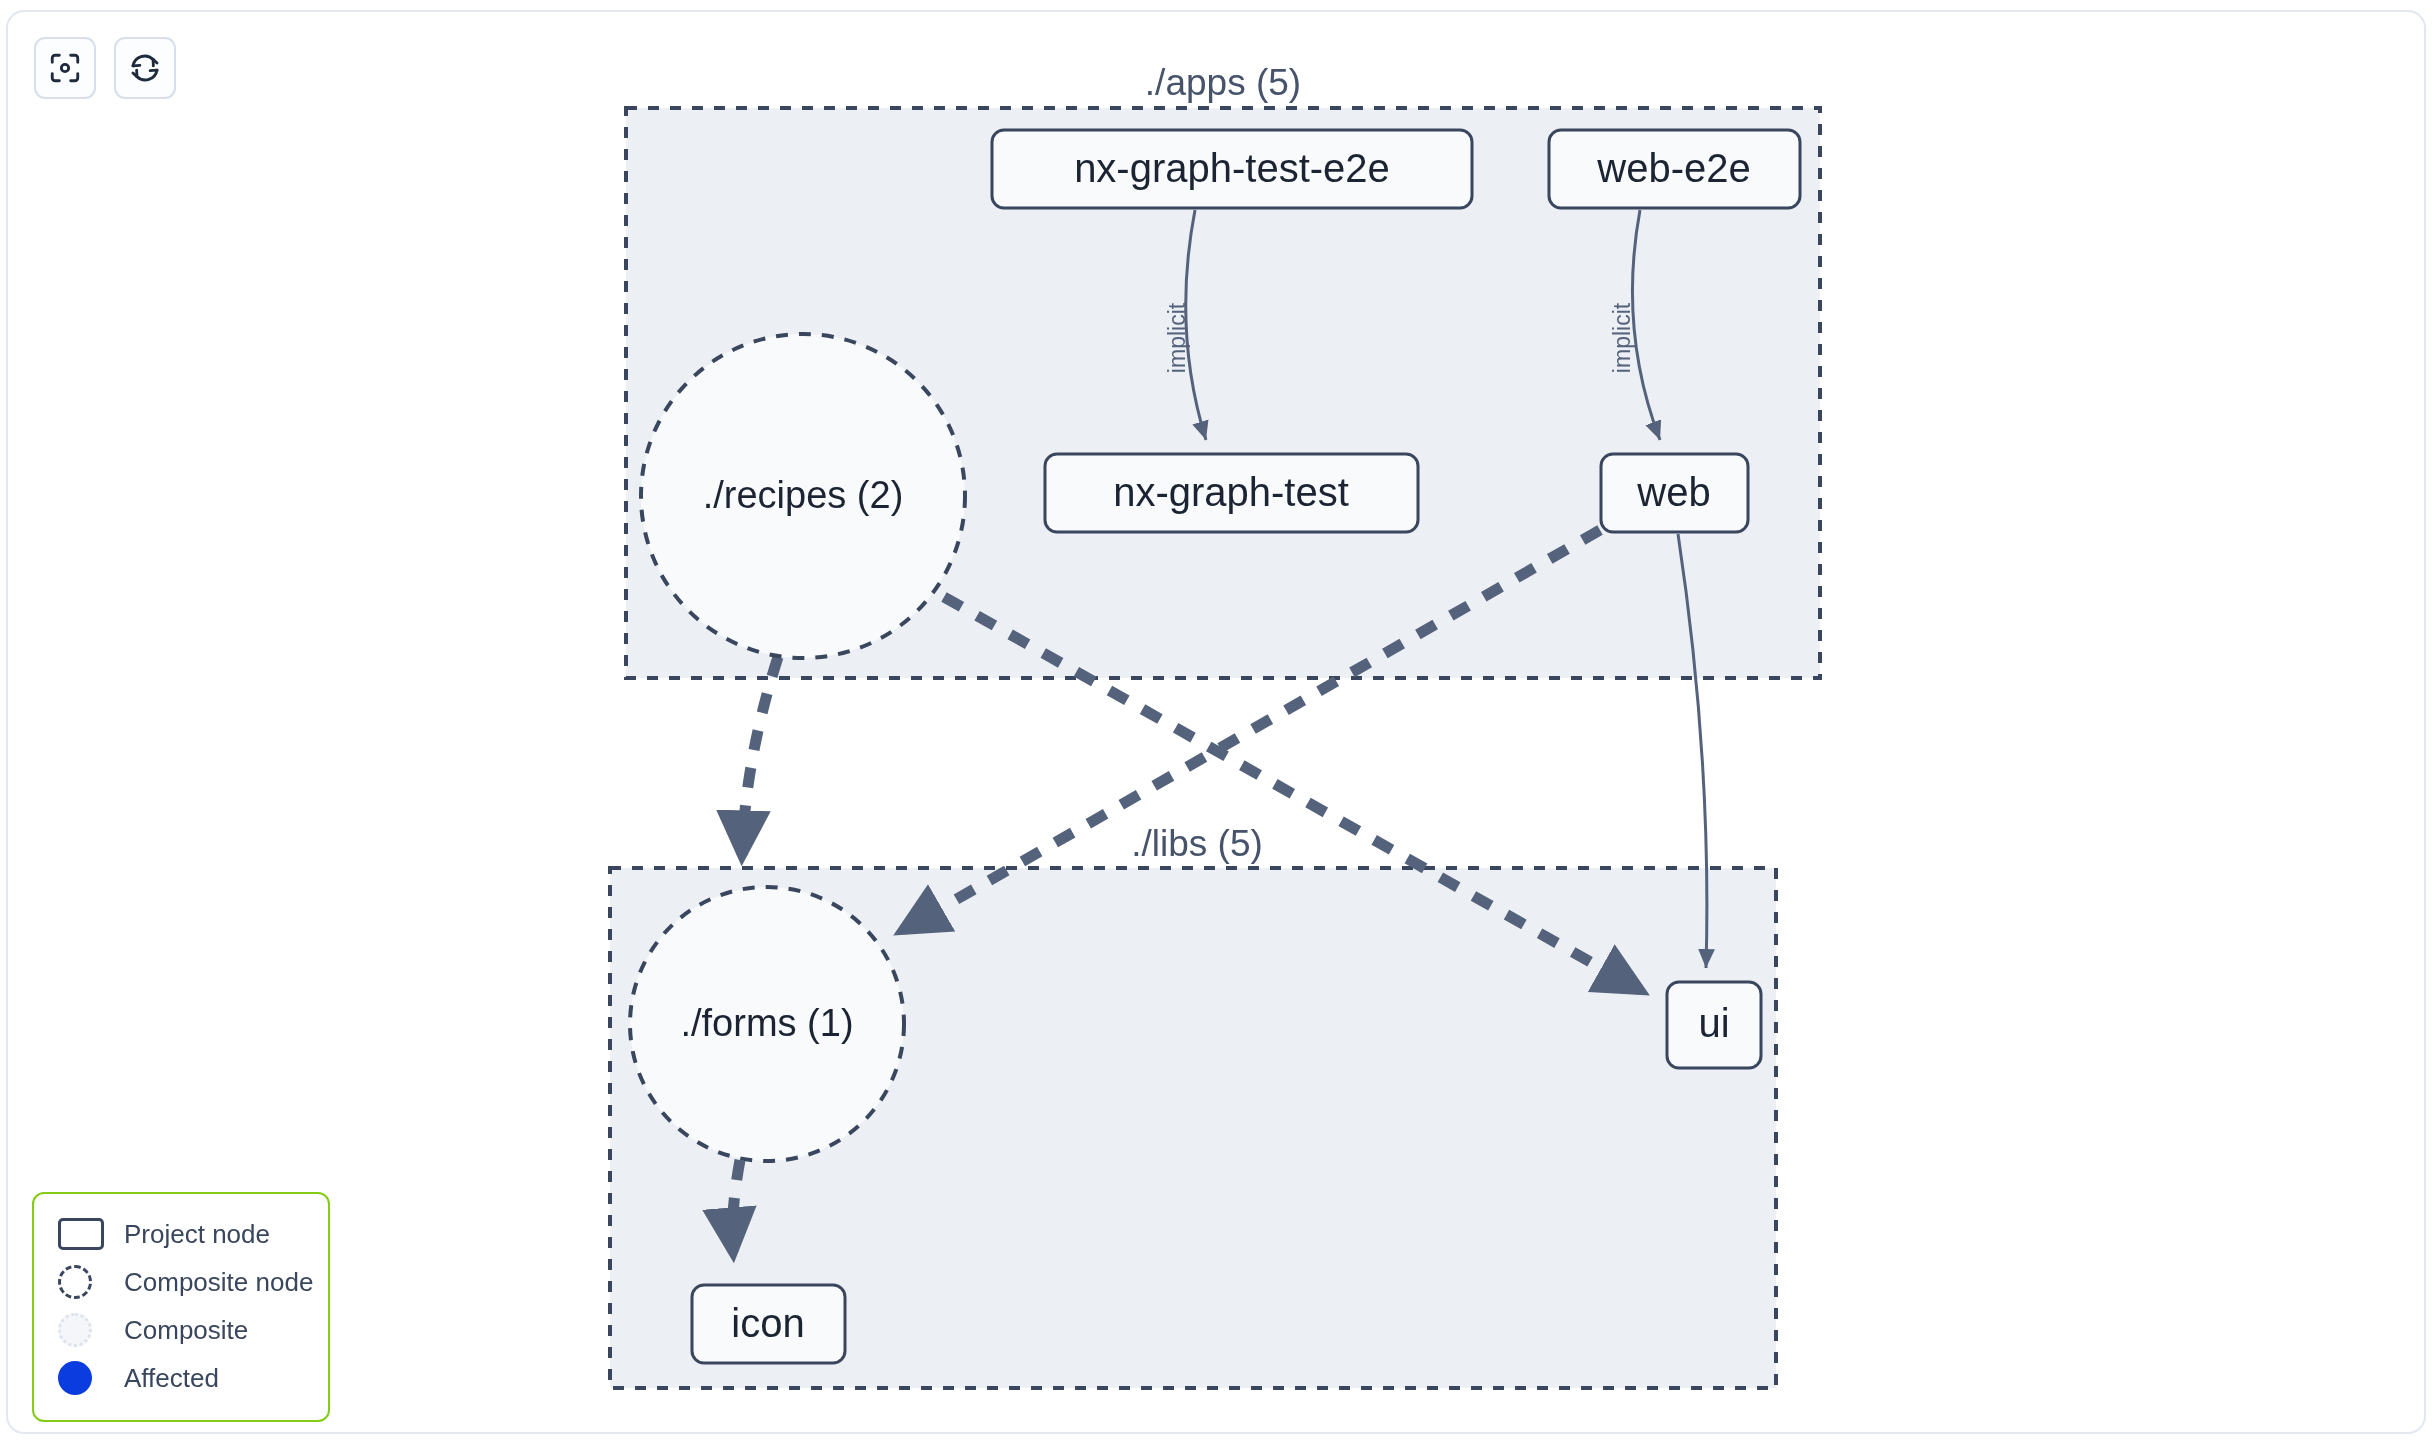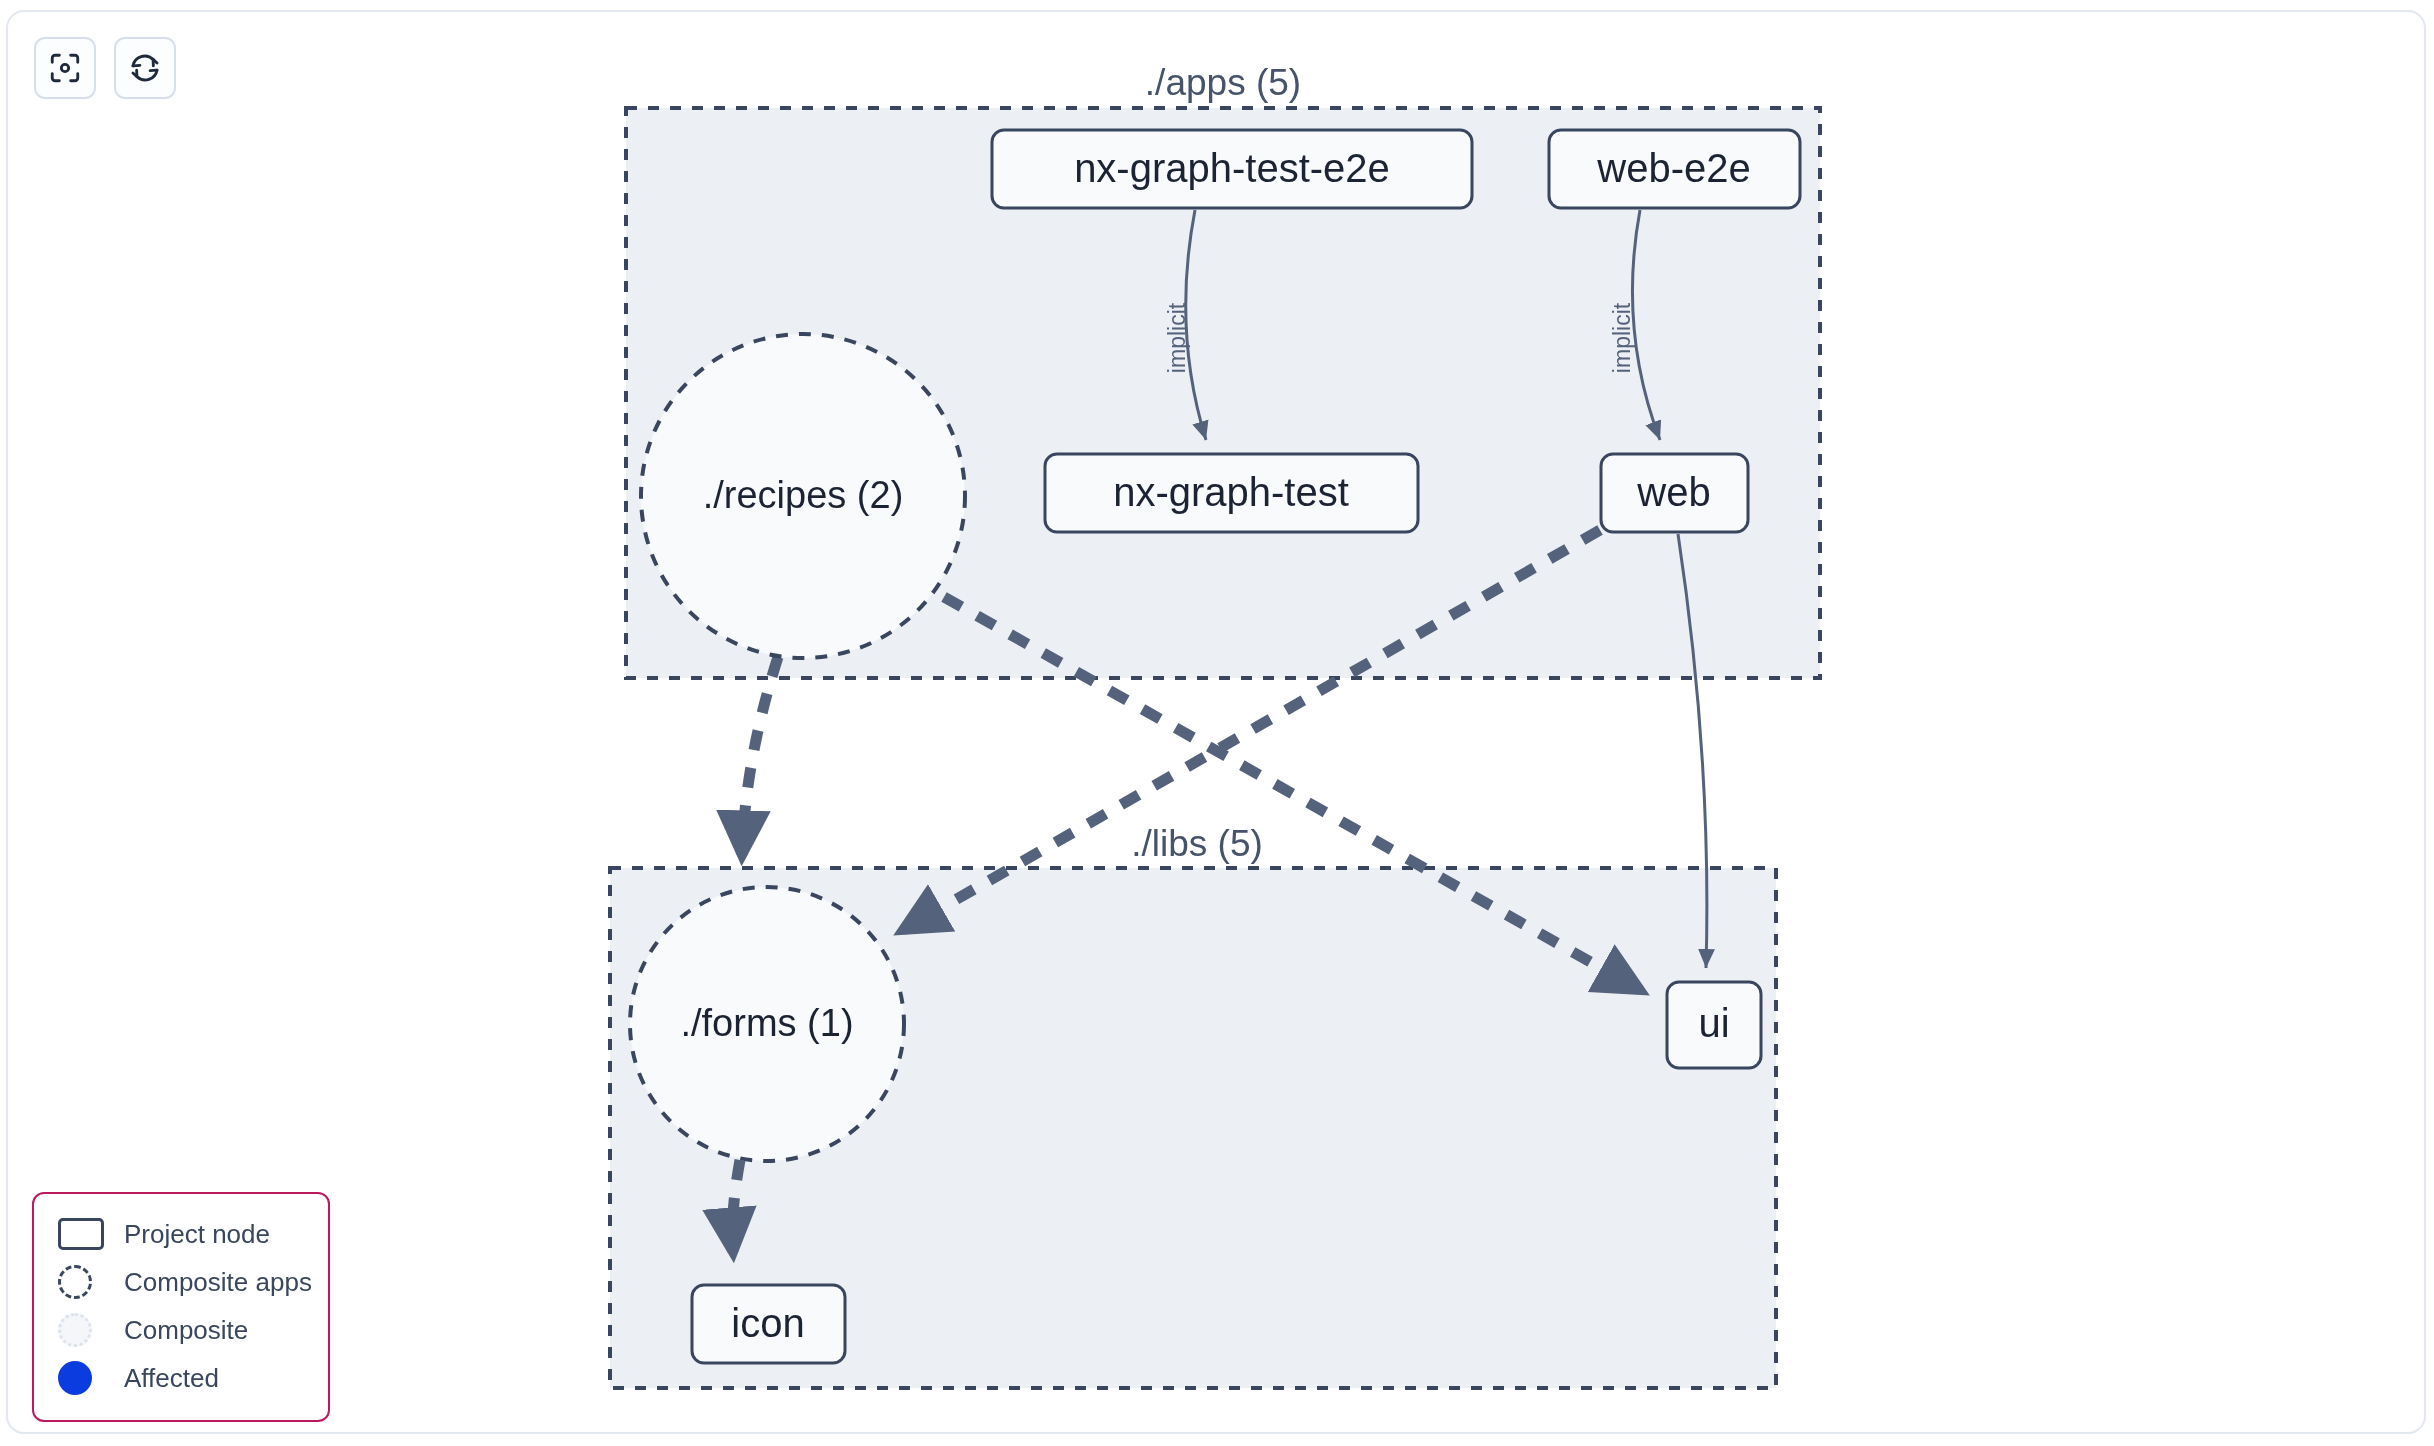--- a/index.html
+++ b/index.html
@@ -86,21 +86,21 @@
     fill: #55627c;
     text-anchor: middle;
   }
 
   
   .legend {
     position: absolute;
     left: 32px;
     top: 1192px;
     width: 298px;
-    border: 2px solid #be185d;
+    border: 2px solid #84cc16;
     border-radius: 12px;
     background: #ffffff;
     padding: 16px 20px 18px 20px;
     box-sizing: border-box;
     z-index: 30;
   }
   .legend-row {
     display: flex;
     align-items: center;
     height: 48px;
@@ -280,21 +280,21 @@
     <div class="legend-row">
       <span class="legend-swatch">
         <span class="sw-rect"></span>
       </span>
       <span class="legend-text">Project node</span>
     </div>
     <div class="legend-row">
       <span class="legend-swatch">
         <span class="sw-dashed-circle"></span>
       </span>
-      <span class="legend-text">Composite apps</span>
+      <span class="legend-text">Composite node</span>
     </div>
     <div class="legend-row">
       <span class="legend-swatch">
         <span class="sw-affected-circle"></span>
       </span>
       <span class="legend-text">Composite</span>
     </div>
     <div class="legend-row">
       <span class="legend-swatch">
         <span class="sw-touched-dot"></span>

